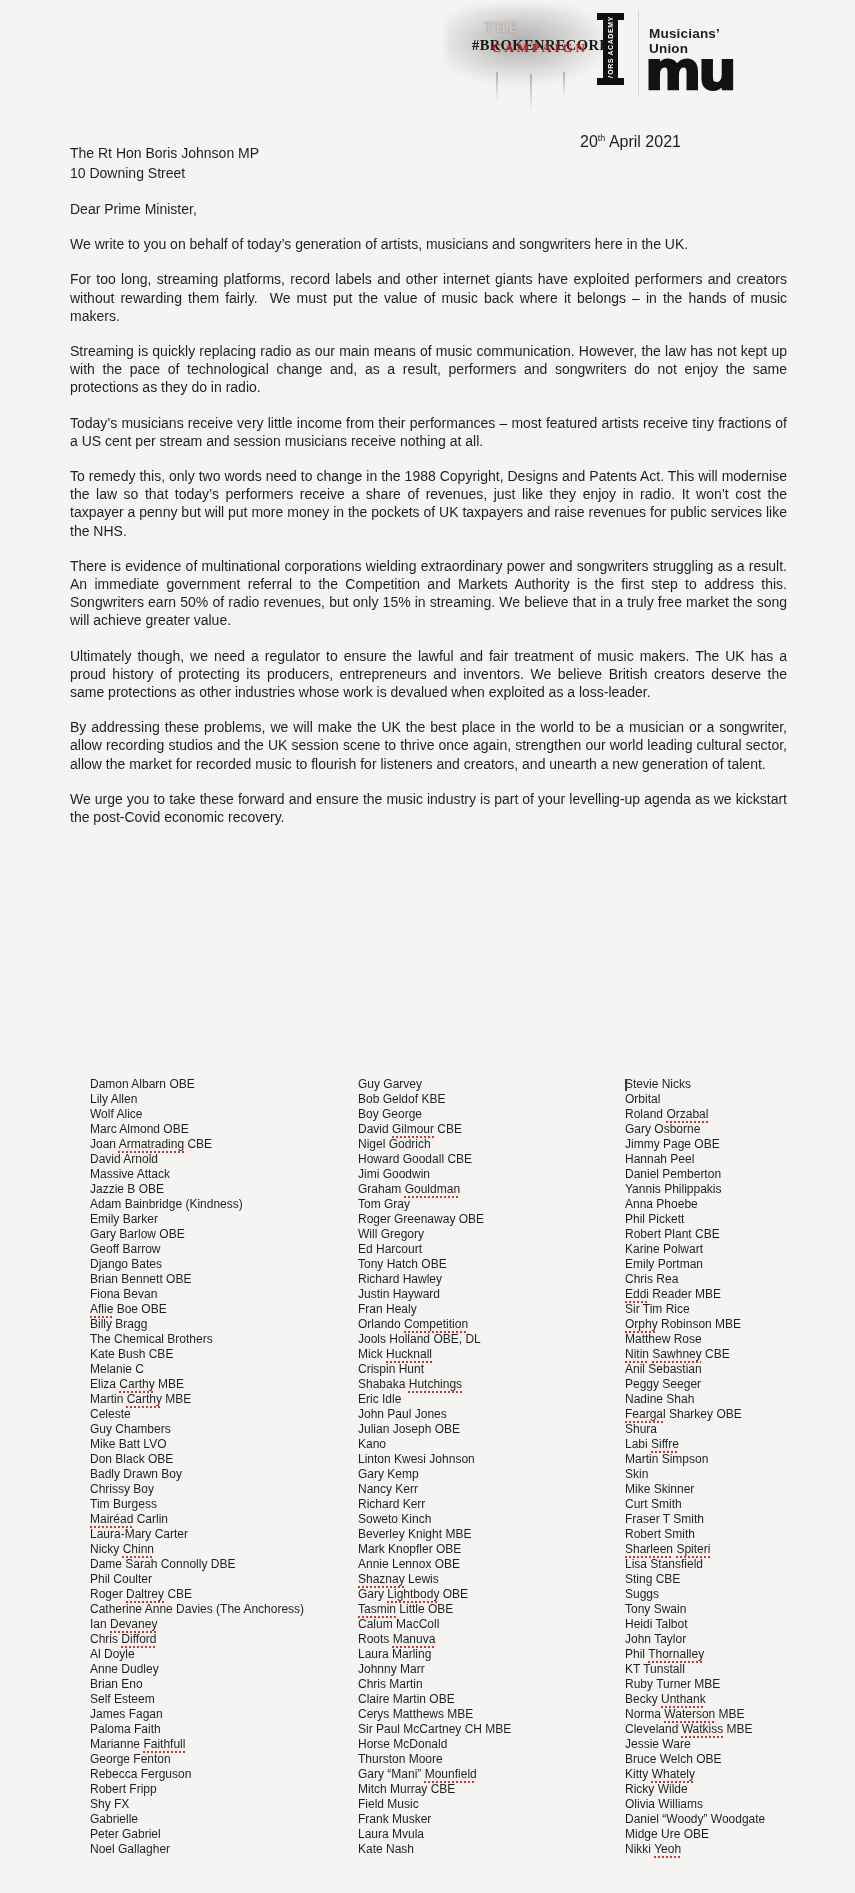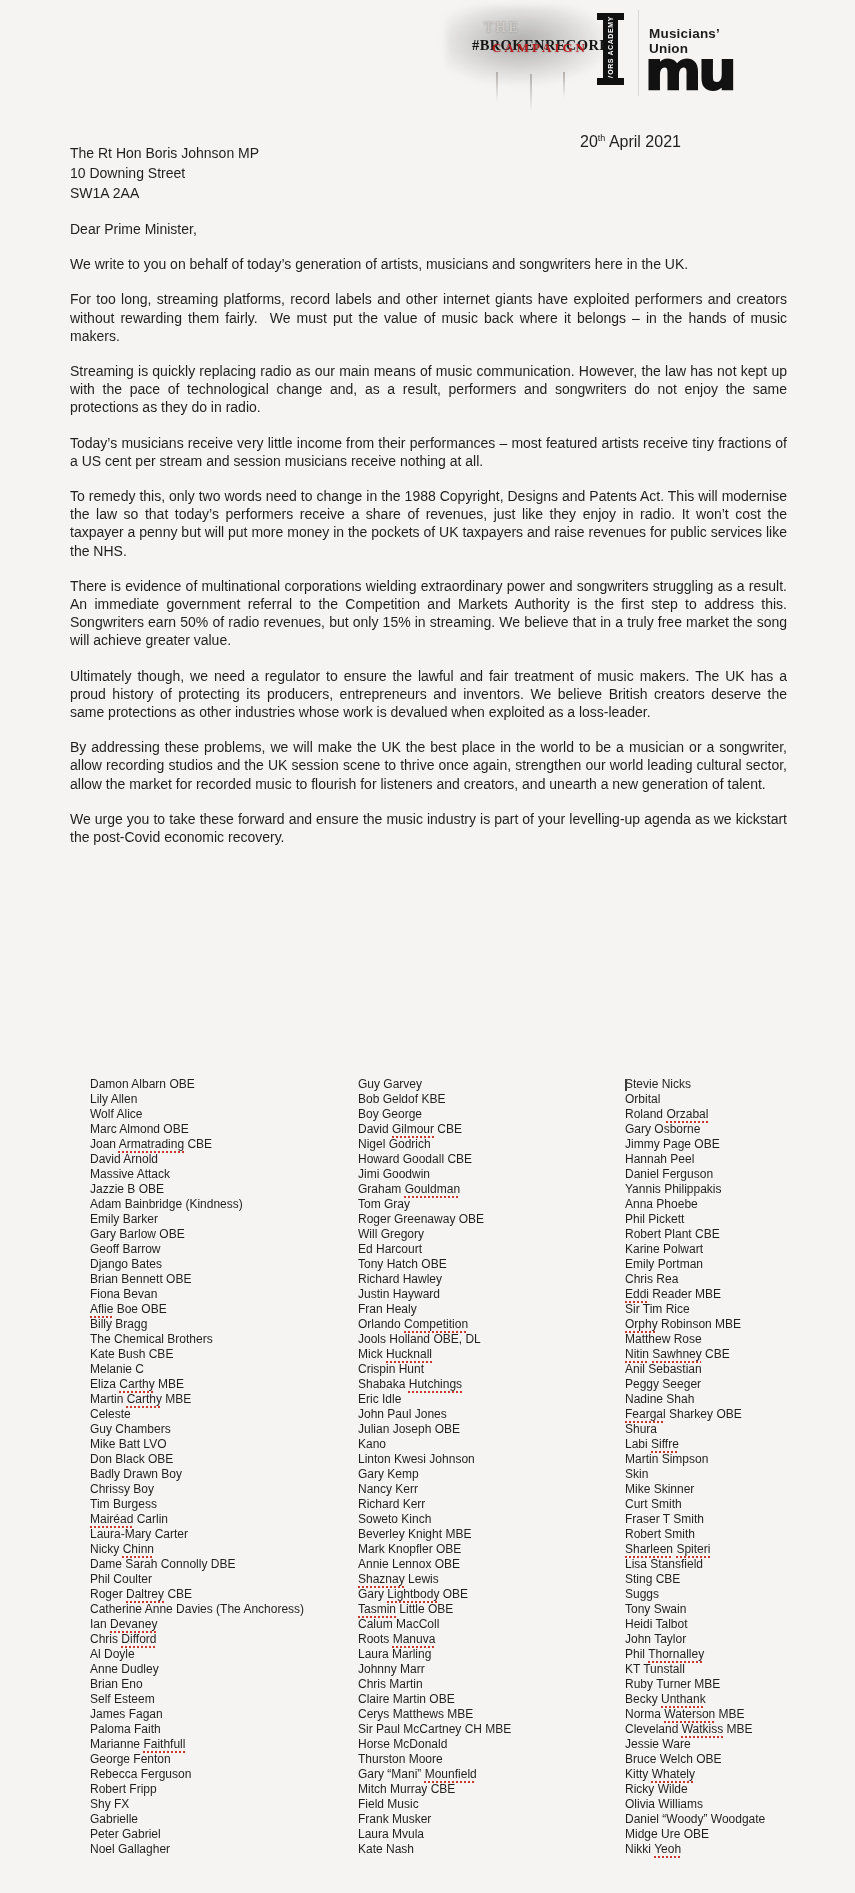--- a/index.html
+++ b/index.html
@@ -99,21 +99,20 @@
       <span>Musicians’</span><br>
       <span>Union</span>
     </div>
     <div class="mu-mark">mu</div>
   </div>
 
   <div class="letter">
     <div class="address">
         <div class="addr-line">The Rt Hon Boris Johnson MP</div>
         <div class="addr-line">10 Downing Street</div>
-        <div class="addr-line">SW1A 2AA</div>
       </div>
 
     <div class="salutation-line">
       <span>Dear Prime Minister,</span>
     </div>
 
     <div>
         <div class="para">We write to you on behalf of today’s generation of artists, musicians and songwriters here in the UK.</div>
         <div class="para">For too long, streaming platforms, record labels and other internet giants have exploited performers and creators without rewarding them fairly.&nbsp; We must put the value of music back where it belongs – in the hands of music makers.</div>
         <div class="para">Streaming is quickly replacing radio as our main means of music communication. However, the law has not kept up with the pace of technological change and, as a result, performers and songwriters do not enjoy the same protections as they do in radio.</div>
@@ -240,21 +239,21 @@
         <div class="name">Laura Mvula</div>
         <div class="name">Kate Nash</div>
       </div>
     <div class="sig-col sig-col-3">
         <div class="name">Stevie Nicks</div>
         <div class="name">Orbital</div>
         <div class="name">Roland <span class="sq">Orzabal</span></div>
         <div class="name">Gary Osborne</div>
         <div class="name">Jimmy Page OBE</div>
         <div class="name">Hannah Peel</div>
-        <div class="name">Daniel Ferguson</div>
+        <div class="name">Daniel Pemberton</div>
         <div class="name">Yannis Philippakis</div>
         <div class="name">Anna Phoebe</div>
         <div class="name">Phil Pickett</div>
         <div class="name">Robert Plant CBE</div>
         <div class="name">Karine Polwart</div>
         <div class="name">Emily Portman</div>
         <div class="name">Chris Rea</div>
         <div class="name"><span class="sq">Eddi</span> Reader MBE</div>
         <div class="name">Sir Tim Rice</div>
         <div class="name"><span class="sq">Orphy</span> Robinson MBE</div>

